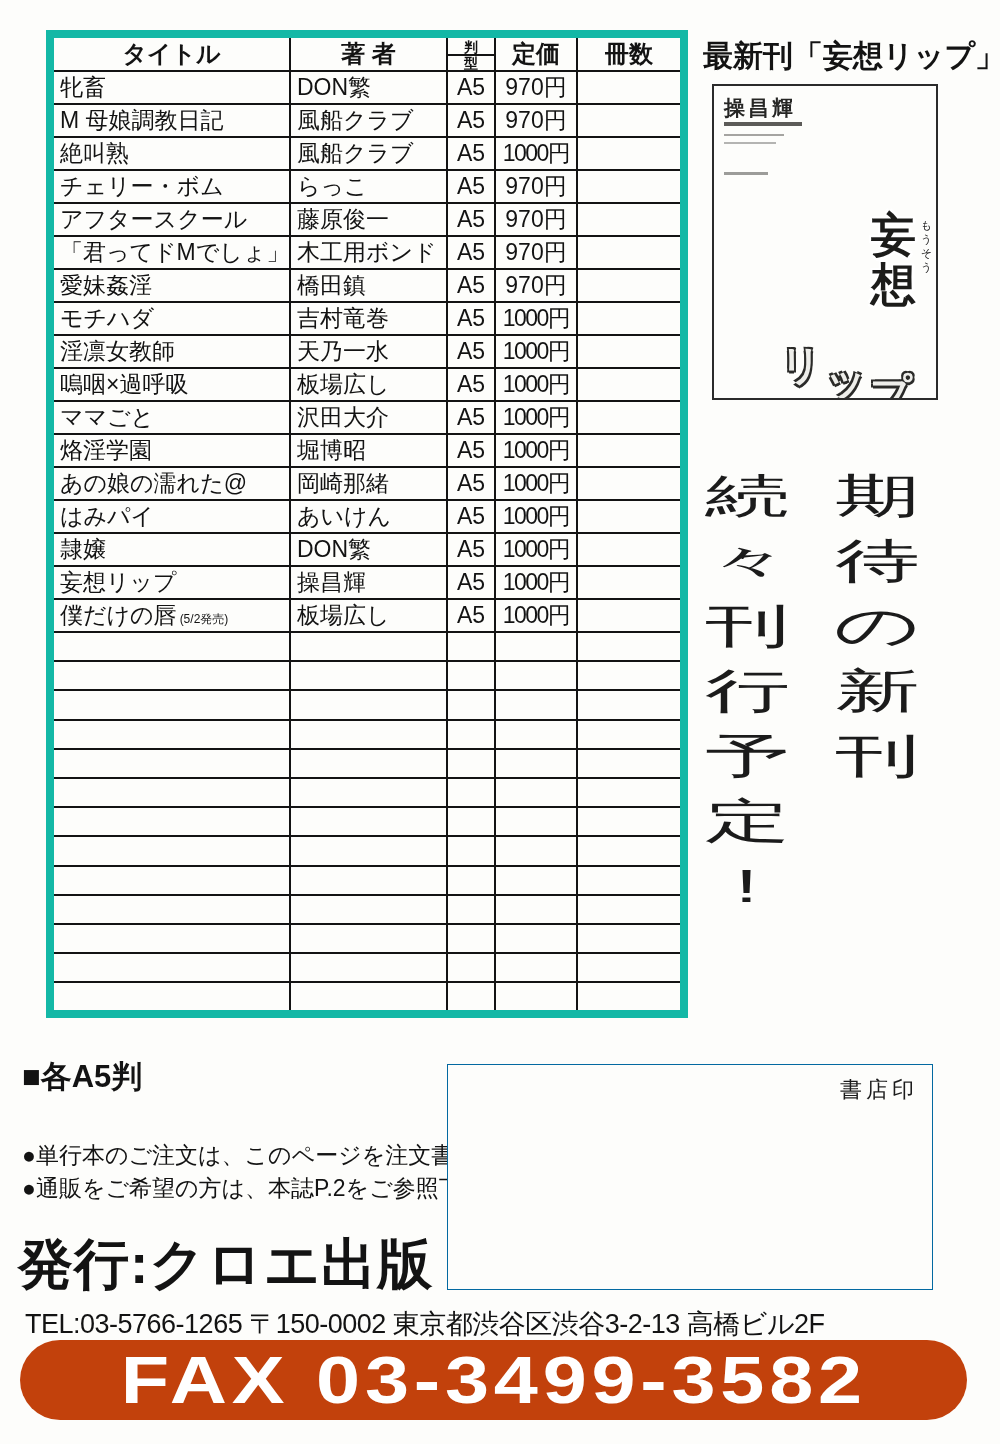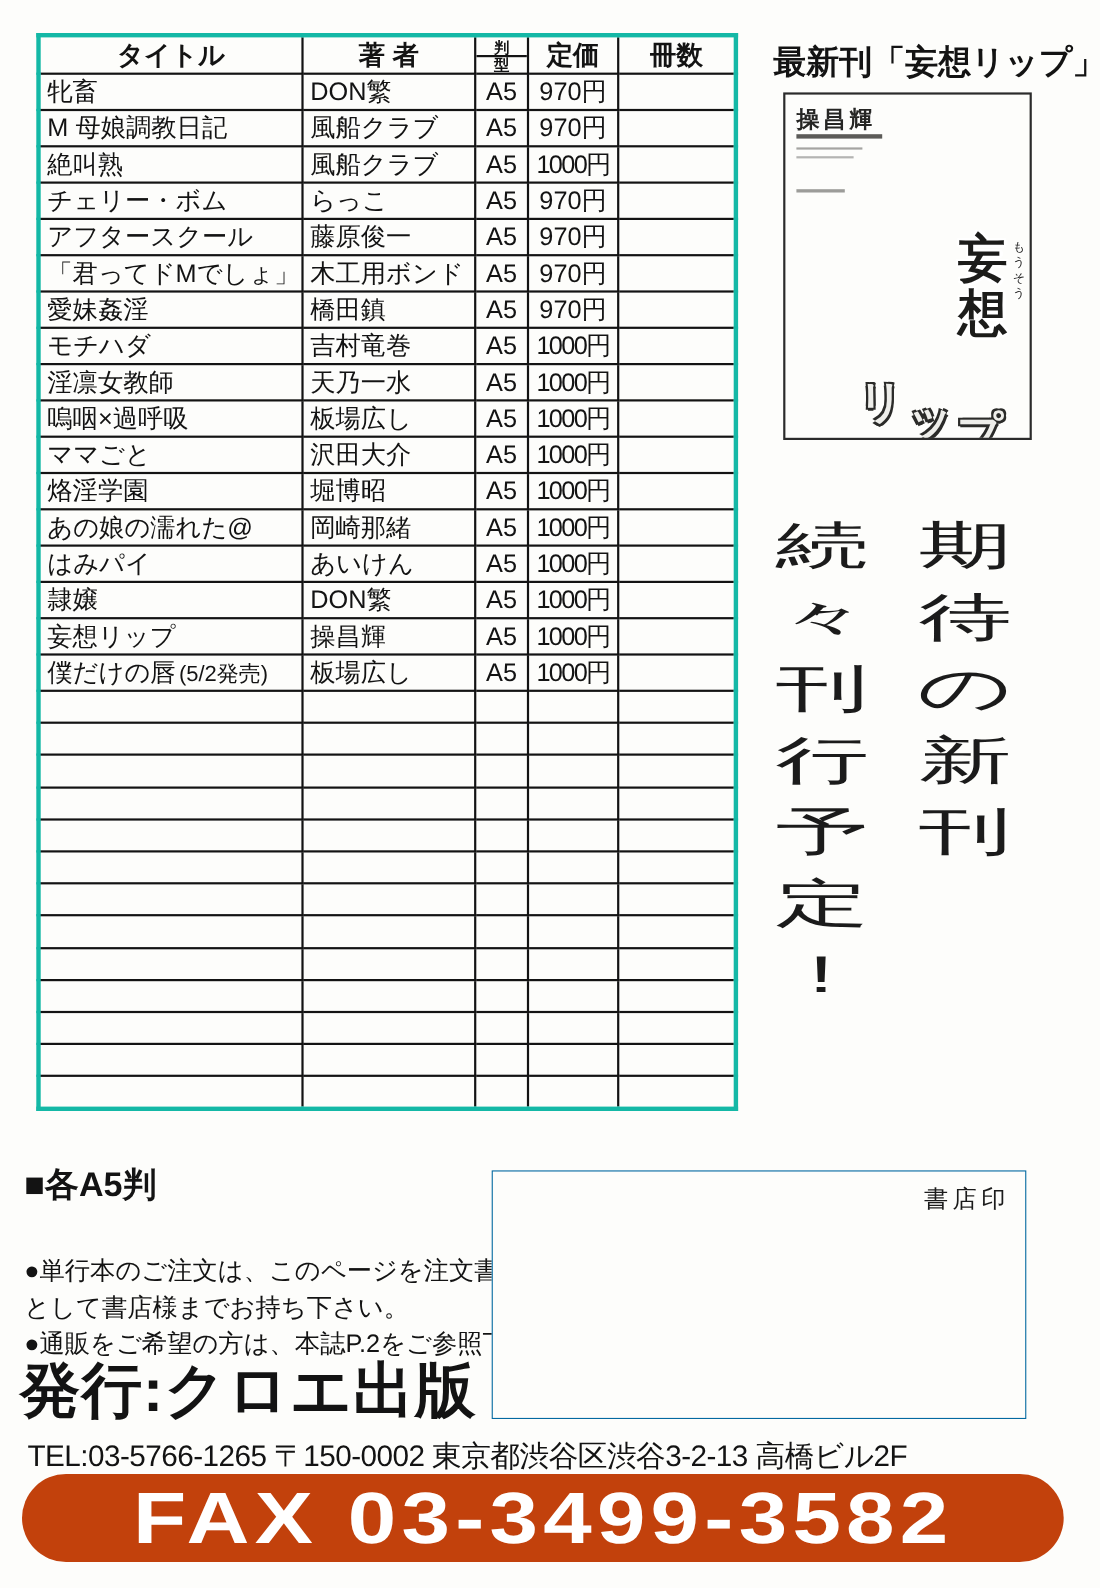--- a/index.html
+++ b/index.html
@@ -9,43 +9,43 @@
     width:1000px;height:1444px;
     margin:0 auto;
     background:#fdfdfb;
     color:#131313;
     font-family:"Liberation Sans",sans-serif;
     overflow:hidden;
   }
 
   
   .order-table{
-    position:absolute;left:33px;top:30px;
+    position:absolute;left:46px;top:30px;
     width:634px;
     border-collapse:collapse;
     table-layout:fixed;
-    border:4px solid #14b8a6;
+    border:8px solid #14b8a6;
   }
   .order-table th,.order-table td{
     border:2px solid #131313;
     padding:0 6px;
     overflow:hidden;
     white-space:nowrap;
   }
   .order-table th{height:28px;font-size:24px;font-weight:bold;text-align:center;padding:0 2px;}
   .order-table td{height:27.2px;font-size:23px;}
   th.fmt{font-size:14px;font-weight:bold;line-height:1.0;padding:0;}
   th.fmt .fmt-top{display:block;border-bottom:2px solid #131313;padding:1px 2px 0 2px;}
   th.fmt .fmt-bottom{display:block;padding:0 2px;}
   td.c-title{text-align:left;}
   td.c-author{text-align:left;}
   td.c-format{text-align:center;padding:0 2px;}
   td.c-price{text-align:center;padding:0 2px;}
   td.c-price.tight{letter-spacing:-1.5px;}
-  .title-note{font-size:20px;margin-left:3px;}
+  .title-note{font-size:12px;margin-left:3px;}
 
   
   .new-release-heading{
     position:absolute;left:703px;top:36px;
     font-size:30px;font-weight:bold;white-space:nowrap;letter-spacing:0px;
   }
   .cover{
     position:absolute;left:712px;top:84px;width:222px;height:312px;
     border:2px solid #2b2b2b;
     background:
@@ -412,21 +412,20 @@
       <span class="vchar">行</span>
       <span class="vchar">予</span>
       <span class="vchar">定</span>
       <span class="vchar">!</span>
     </div>
 
   <div class="format-note">■各A5判</div>
 
   <div class="order-notes">
     <div>●単行本のご注文は、このページを注文書(コピー可)</div>
-    <div>として書店様までお持ち下さい。</div>
     <div>●通販をご希望の方は、本誌P.2をご参照下さい。</div>
   </div>
 
   <div class="publisher">発行:クロエ出版</div>
 
   <div class="stamp-box">
     <div class="stamp-label">書店印</div>
   </div>
 
   <div class="contact-line">TEL:03-5766-1265 〒150-0002 東京都渋谷区渋谷3-2-13 高橋ビル2F</div>

